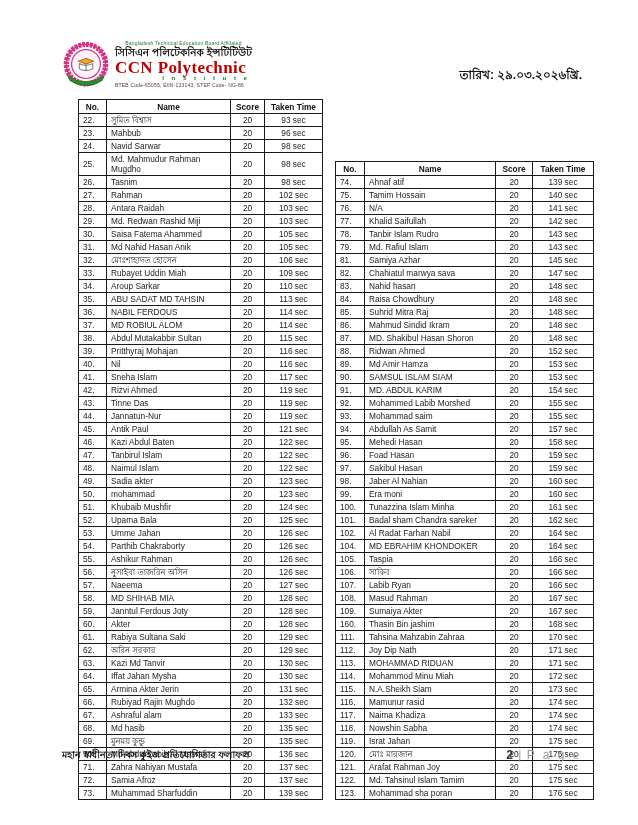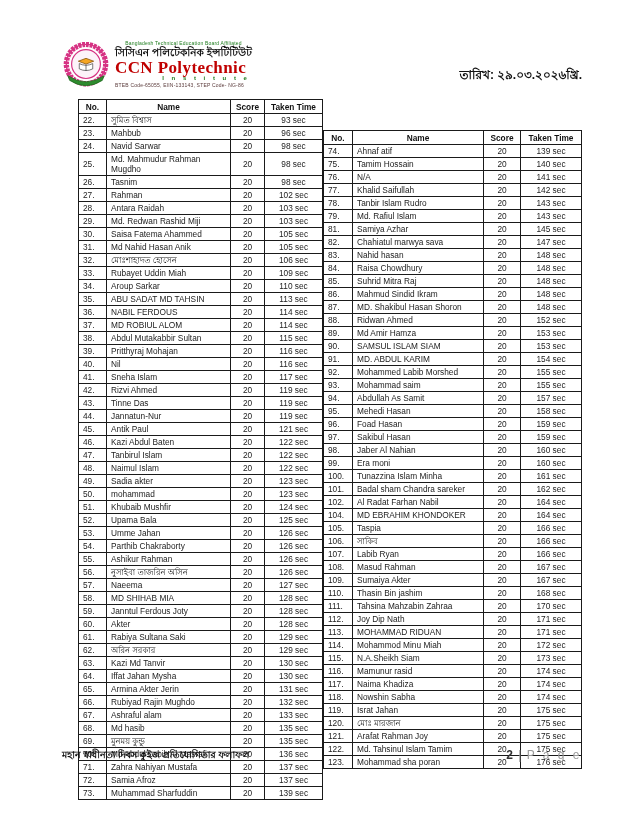--- a/index.html
+++ b/index.html
@@ -19,21 +19,21 @@
   .logo { width: 48px; height: 48px; flex: 0 0 auto; margin-top: 4px; }
   .brand-text { margin-left: 5px; display: inline-block; }
   .affiliation { font-size: 5px; color: var(--brand-green, #1e7d1e); text-align: center; letter-spacing: .2px; }
   .name-bn { font-size: 10.5px; font-weight: bold; color: #111; line-height: 13px; text-align: center; }
   .name-en { font-family: "Liberation Serif", "DejaVu Serif", serif; font-size: 17px; font-weight: bold; color: var(--brand-red, #c00000); line-height: 18px; letter-spacing: .4px; }
   .name-sub { font-size: 6px; font-weight: bold; color: var(--brand-green, #1e7d1e); letter-spacing: 3px; text-align: right; margin-top: -2px; padding-right: 2px; }
   .codes { font-size: 5px; color: #5a3a3a; margin-top: 1px; letter-spacing: .2px; }
   .date { font-size: 12px; font-weight: bold; color: #111; padding-bottom: 4px; white-space: nowrap; }
 
   
-  .tables { display: flex; margin-left: 16px; margin-top: 9px; align-items: center; }
+  .tables { display: flex; gap: 12px; margin-left: 16px; margin-top: 9px; align-items: flex-end; }
   table { border-collapse: collapse; table-layout: fixed; }
   .t-left { width: 244px; }
   .t-right { width: 258px; }
   th, td { border: 1px solid #1a1a1a; font-size: 8.3px; line-height: 10px; padding: 1px 3px; vertical-align: middle; color: #222; }
   th { font-weight: bold; text-align: center; padding: 1.5px 2px; color: #111; }
   td.c0 { text-align: left; padding-left: 4px; }
   td.c1 { text-align: left; padding-left: 4px; word-wrap: break-word; }
   td.c2, td.c3 { text-align: center; }
   .t-left  col.n  { width: 28px; } .t-left  col.nm { width: 124px; } .t-left  col.s { width: 34px; } .t-left  col.t { width: 58px; }
   .t-right col.n  { width: 29px; } .t-right col.nm { width: 131px; } .t-right col.s { width: 37px; } .t-right col.t { width: 61px; }
@@ -620,21 +620,21 @@
             <td class="c2">20</td>
             <td class="c3">167 sec</td>
           </tr>
           <tr>
             <td class="c0">109.</td>
             <td class="c1">Sumaiya Akter</td>
             <td class="c2">20</td>
             <td class="c3">167 sec</td>
           </tr>
           <tr>
-            <td class="c0">110.</td>
+            <td class="c0">160.</td>
             <td class="c1">Thasin Bin jashim</td>
             <td class="c2">20</td>
             <td class="c3">168 sec</td>
           </tr>
           <tr>
             <td class="c0">111.</td>
             <td class="c1">Tahsina Mahzabin Zahraa</td>
             <td class="c2">20</td>
             <td class="c3">170 sec</td>
           </tr>

